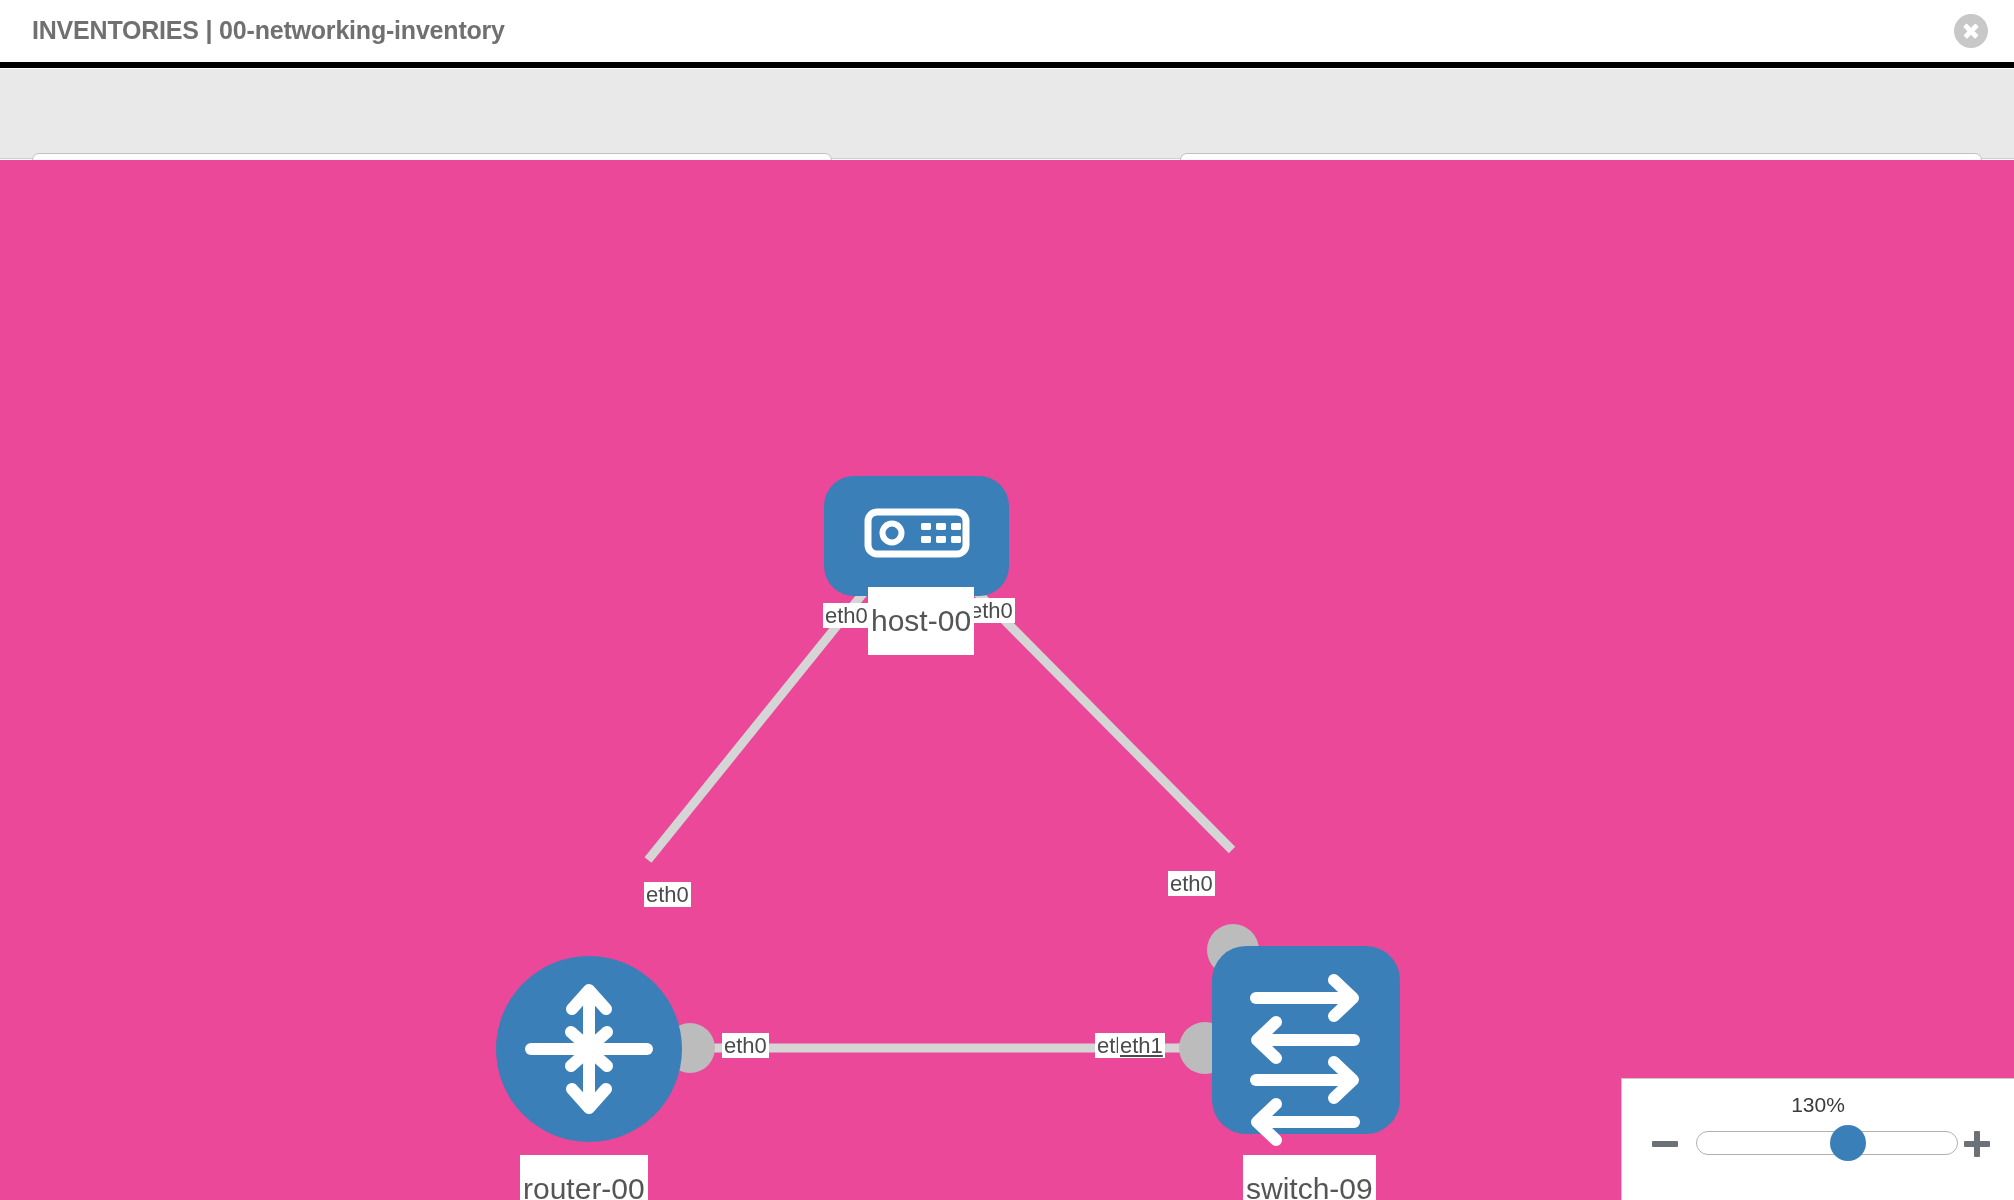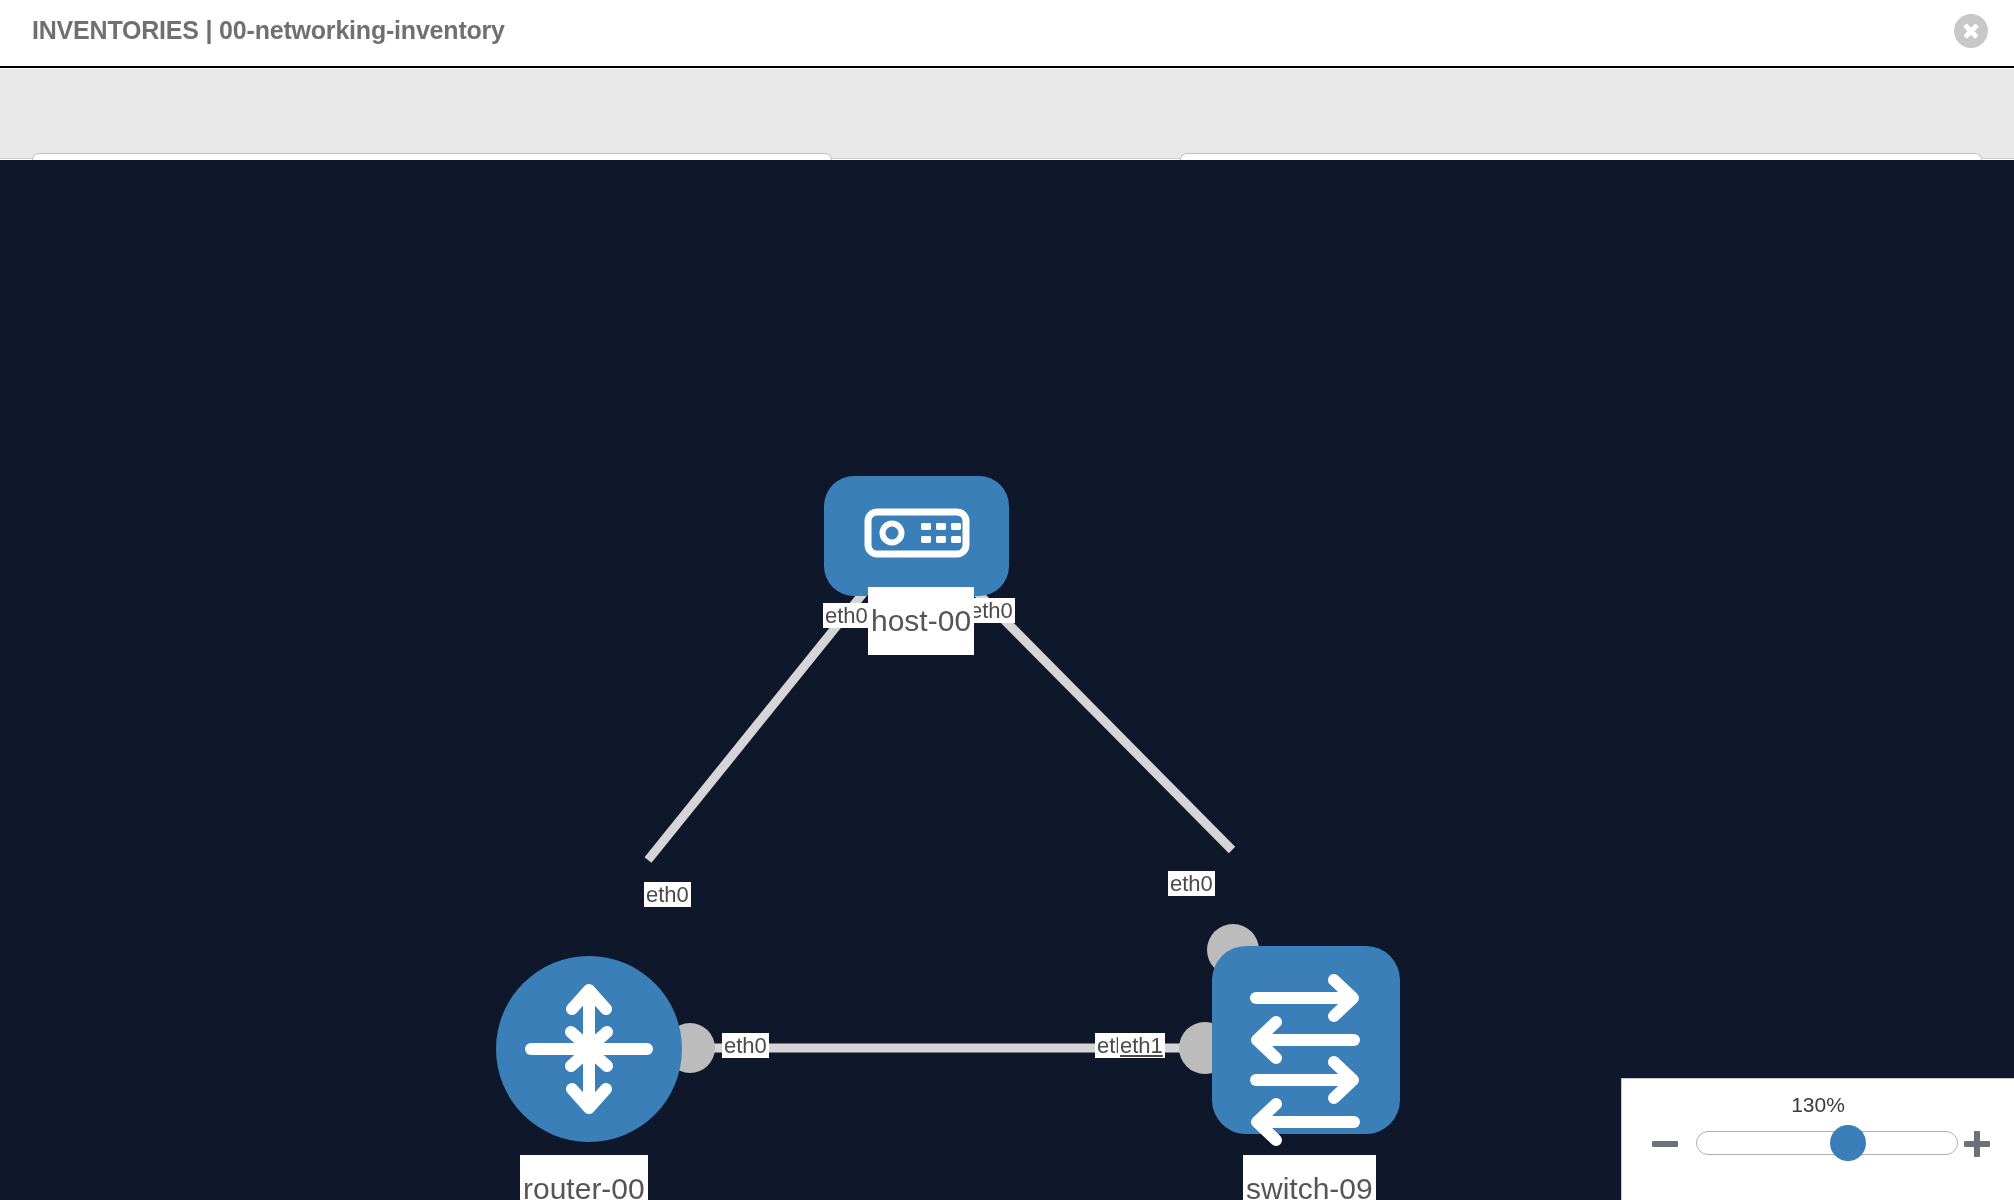--- a/index.html
+++ b/index.html
@@ -8,21 +8,21 @@
     background: #ffffff;
     font-family: "Liberation Sans", sans-serif;
     overflow: hidden;
   }
 
   
   .header {
     position: absolute; left: 0; top: 0;
     width: 2014px; height: 68px;
     background: #ffffff;
-    border-bottom: 2px solid #000000;
+    border-bottom: 6px solid #000000;
   }
   .page-title {
     position: absolute; left: 32px; top: 16px;
     font-size: 25px; font-weight: bold;
     font-stretch: condensed;
     color: #707070;
     letter-spacing: -0.2px;
     white-space: nowrap;
   }
   .close-btn {
@@ -80,21 +80,21 @@
     cursor: pointer;
   }
   #wrench-icon { left: 1038px; }
   #key-icon    { left: 1106px; }
   .tool-icon svg { display: block; width: 42px; height: 42px; }
 
   
   .canvas {
     position: absolute; left: 0; top: 160px;
     width: 2014px; height: 1040px;
-    background: #0f172a;
+    background: #ec4899;
     overflow: hidden;
     text-align: right;
   }
   .topology { position: absolute; left: 0; top: 0; width: 2014px; height: 1040px; }
 
   
   .lbl {
     position: absolute;
     background: #ffffff;
     color: #555555;

